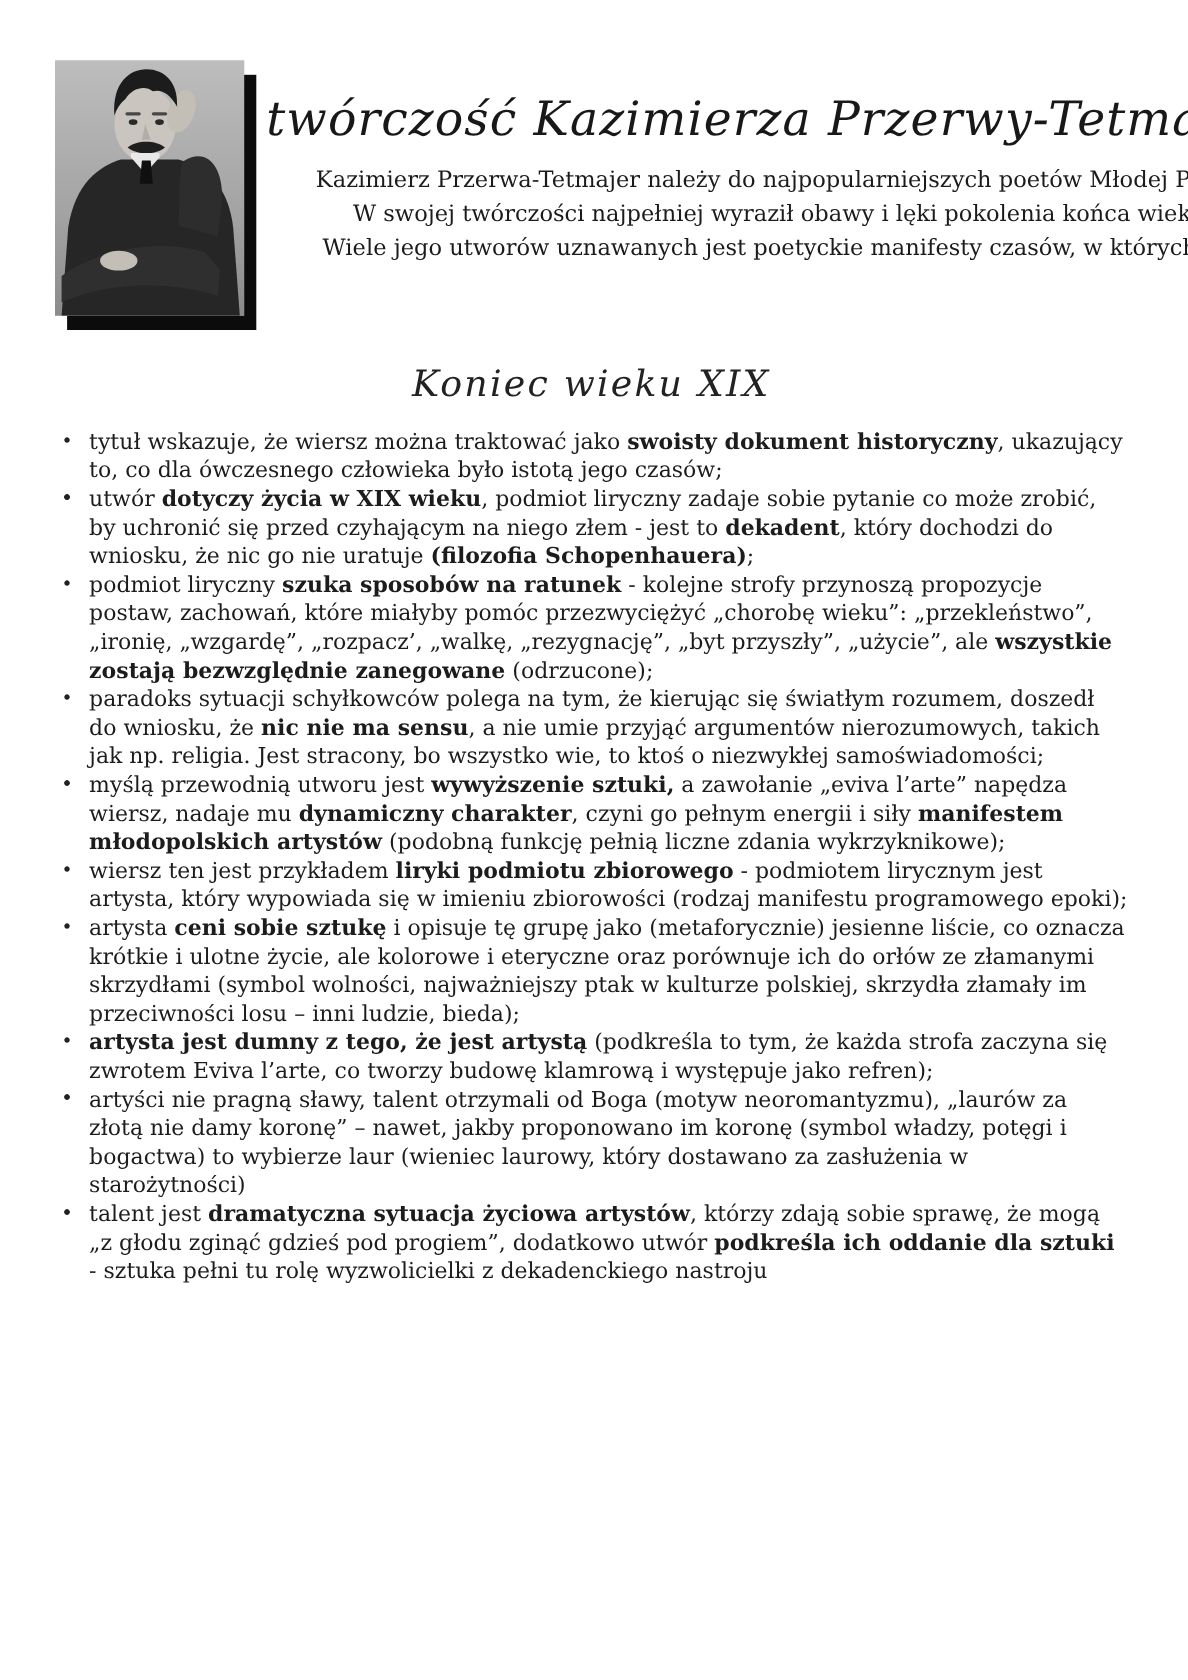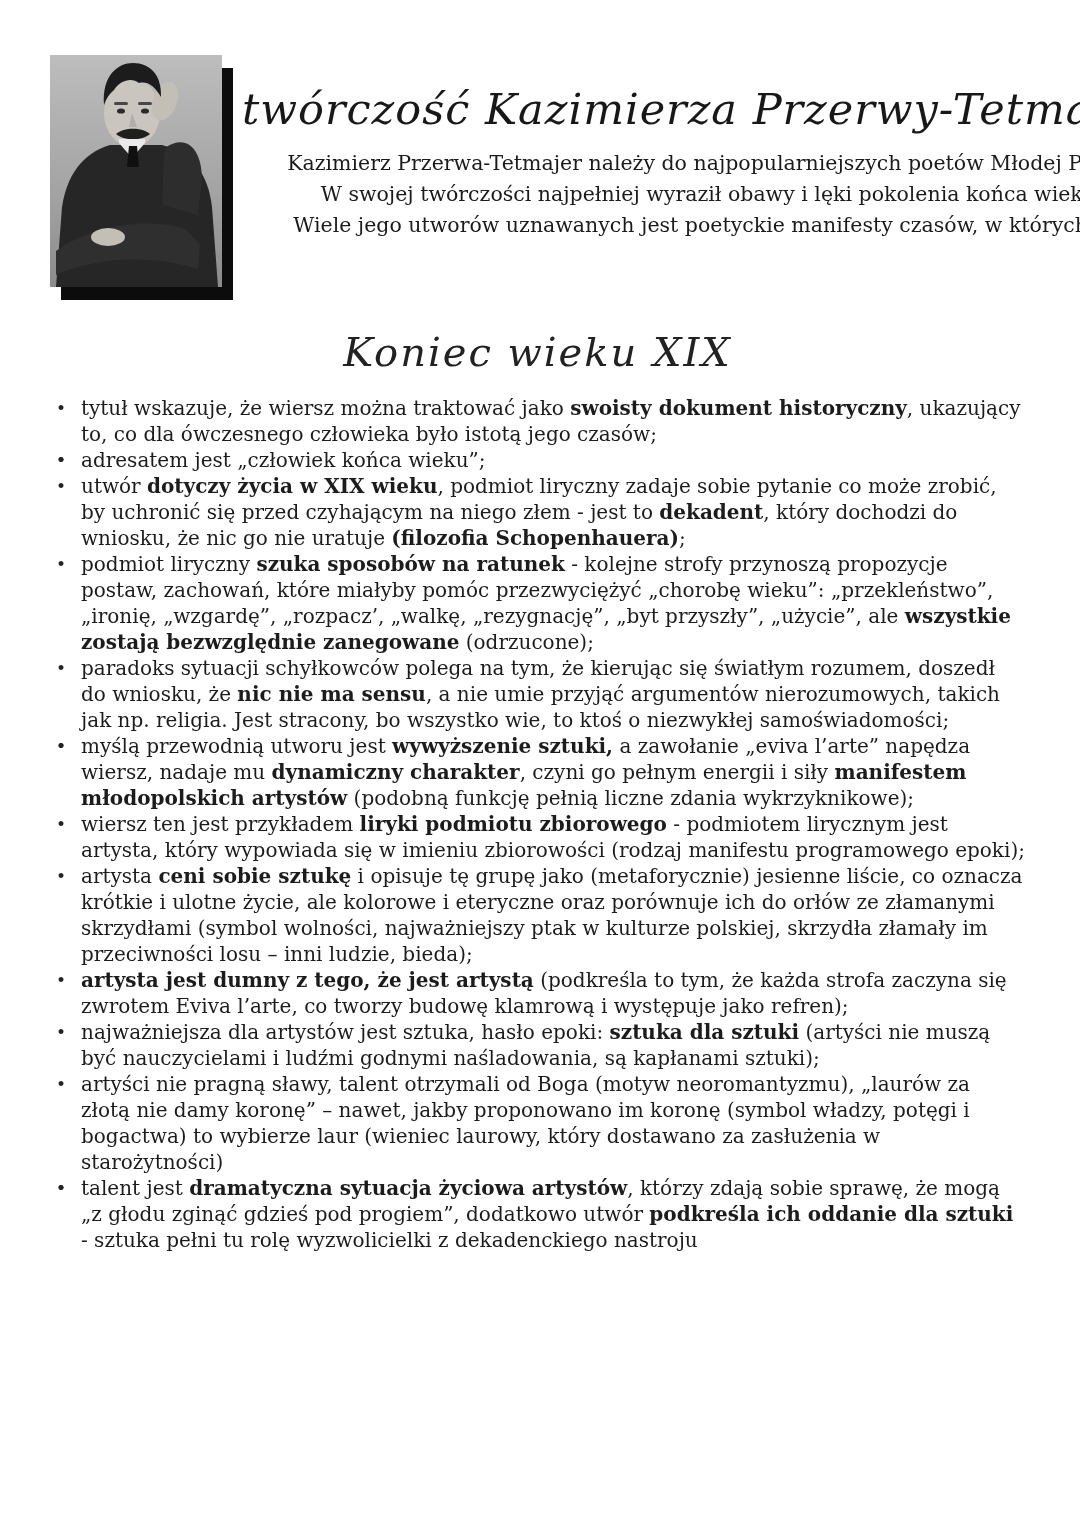--- a/index.html
+++ b/index.html
@@ -20,21 +20,21 @@
   .head-text { flex:1; text-align:center; padding-top:30px; padding-left:20px; }
   .main-title {
     font-size:43px; font-style:italic; font-weight:400;
     letter-spacing:1px; line-height:1.15; white-space:nowrap;
     color:#181818; margin-bottom:14px;
   }
   .intro-line { font-size:20.5px; line-height:31px; color:#1b1b1b; }
   main { padding:0 55px 0 50px; }
   h2.section-heading {
     text-align:center; font-style:italic; font-weight:400;
-    font-size:40px; letter-spacing:2px; color:#222;
+    font-size:33px; letter-spacing:2px; color:#222;
   }
   section:first-child h2.section-heading { margin-top:42px; margin-bottom:20px; }
   section + section h2.section-heading { margin-top:74px; margin-bottom:24px; }
   ul.bullet-list { list-style:none; }
   ul.bullet-list li {
     position:relative; padding-left:31px;
     font-size:20px; line-height:26px; color:#1c1c1c;
   }
   ul.bullet-list .marker {
     position:absolute; left:6px; top:0; font-size:17px; color:#222;
@@ -90,32 +90,32 @@
     <p class="intro-line">Wiele jego utworów uznawanych jest poetyckie manifesty czasów, w których żył.</p>
   </div>
 </div>
 
 <main>
     <section>
       <h2 class="section-heading">Koniec wieku XIX</h2>
       <ul class="bullet-list">
         <li><span class="marker">•</span><span><span>tytuł wskazuje, że wiersz można traktować jako </span><b>swoisty dokument historyczny</b><span>, ukazujący to, co dla ówczesnego człowieka było istotą jego czasów;</span></span></li>
         <li><span class="marker">•</span></li>
-        <li><span class="marker">•</span><span><span>adresatem jest „człowiek końca wieku”;</span></span></li>
+        <li><span class="marker">•</span></li>
         <li><span class="marker">•</span><span><span>utwór </span><b>dotyczy życia w XIX wieku</b><span>, podmiot liryczny zadaje sobie pytanie co może zrobić, by uchronić się przed czyhającym na niego złem - jest to </span><b>dekadent</b><span>, który dochodzi do wniosku, że nic go nie uratuje </span><b>(filozofia Schopenhauera)</b><span>;</span></span></li>
         <li><span class="marker">•</span><span><span>podmiot liryczny </span><b>szuka sposobów na ratunek</b><span> - kolejne strofy przynoszą propozycje postaw, zachowań, które miałyby pomóc przezwyciężyć „chorobę wieku”: „przekleństwo”, „ironię, „wzgardę”, „rozpacz’, „walkę, „rezygnację”, „byt przyszły”, „użycie”, ale </span><b>wszystkie zostają bezwzględnie zanegowane</b><span> (odrzucone);</span></span></li>
         <li><span class="marker">•</span><span><span>paradoks sytuacji schyłkowców polega na tym, że kierując się światłym rozumem, doszedł do wniosku, że </span><b>nic nie ma sensu</b><span>, a nie umie przyjąć argumentów nierozumowych, takich jak np. religia. Jest stracony, bo wszystko wie, to ktoś o niezwykłej samoświadomości;</span></span></li>
         <li><span class="marker">•</span></li>
       </ul>
     </section>
     <section>
       <ul class="bullet-list">
         <li><span class="marker">•</span><span><span>myślą przewodnią utworu jest </span><b>wywyższenie sztuki,</b><span> a zawołanie „eviva l’arte” napędza wiersz, nadaje mu </span><b>dynamiczny charakter</b><span>, czyni go pełnym energii i siły </span><b>manifestem młodopolskich artystów</b><span> (podobną funkcję pełnią liczne zdania wykrzyknikowe);</span></span></li>
         <li><span class="marker">•</span><span><span>wiersz ten jest przykładem </span><b>liryki podmiotu zbiorowego</b><span> - podmiotem lirycznym jest artysta, który wypowiada się w imieniu zbiorowości (rodzaj manifestu programowego epoki);</span></span></li>
         <li><span class="marker">•</span><span><span>artysta </span><b>ceni sobie sztukę</b><span> i opisuje tę grupę jako (metaforycznie) jesienne liście, co oznacza krótkie i ulotne życie, ale kolorowe i eteryczne oraz porównuje ich do orłów ze złamanymi skrzydłami (symbol wolności, najważniejszy ptak w kulturze polskiej, skrzydła złamały im przeciwności losu – inni ludzie, bieda);</span></span></li>
         <li><span class="marker">•</span><span><b>artysta jest dumny z tego, że jest artystą</b><span> (podkreśla to tym, że każda strofa zaczyna się zwrotem Eviva l’arte, co tworzy budowę klamrową i występuje jako refren);</span></span></li>
-        <li><span class="marker">•</span><span><span>najważniejsza dla artystów jest sztuka, hasło epoki: </span><b>sztuka dla sztuki</b><span> (artyści nie muszą być nauczycielami i ludźmi godnymi naśladowania, są kapłanami sztuki);</span></span></li>
+        <li><span class="marker">•</span></li>
         <li><span class="marker">•</span><span><span>artyści nie pragną sławy, talent otrzymali od Boga (motyw neoromantyzmu), „laurów za złotą nie damy koronę” – nawet, jakby proponowano im koronę (symbol władzy, potęgi i bogactwa) to wybierze laur (wieniec laurowy, który dostawano za zasłużenia w starożytności)</span></span></li>
         <li><span class="marker">•</span></li>
         <li><span class="marker">•</span><span><span>talent jest </span><b>dramatyczna sytuacja życiowa artystów</b><span>, którzy zdają sobie sprawę, że mogą „z głodu zginąć gdzieś pod progiem”, dodatkowo utwór </span><b>podkreśla ich oddanie dla sztuki</b><span> - sztuka pełni tu rolę wyzwolicielki z dekadenckiego nastroju</span></span></li>
       </ul>
     </section>
   </main>
 
 </body></html>

